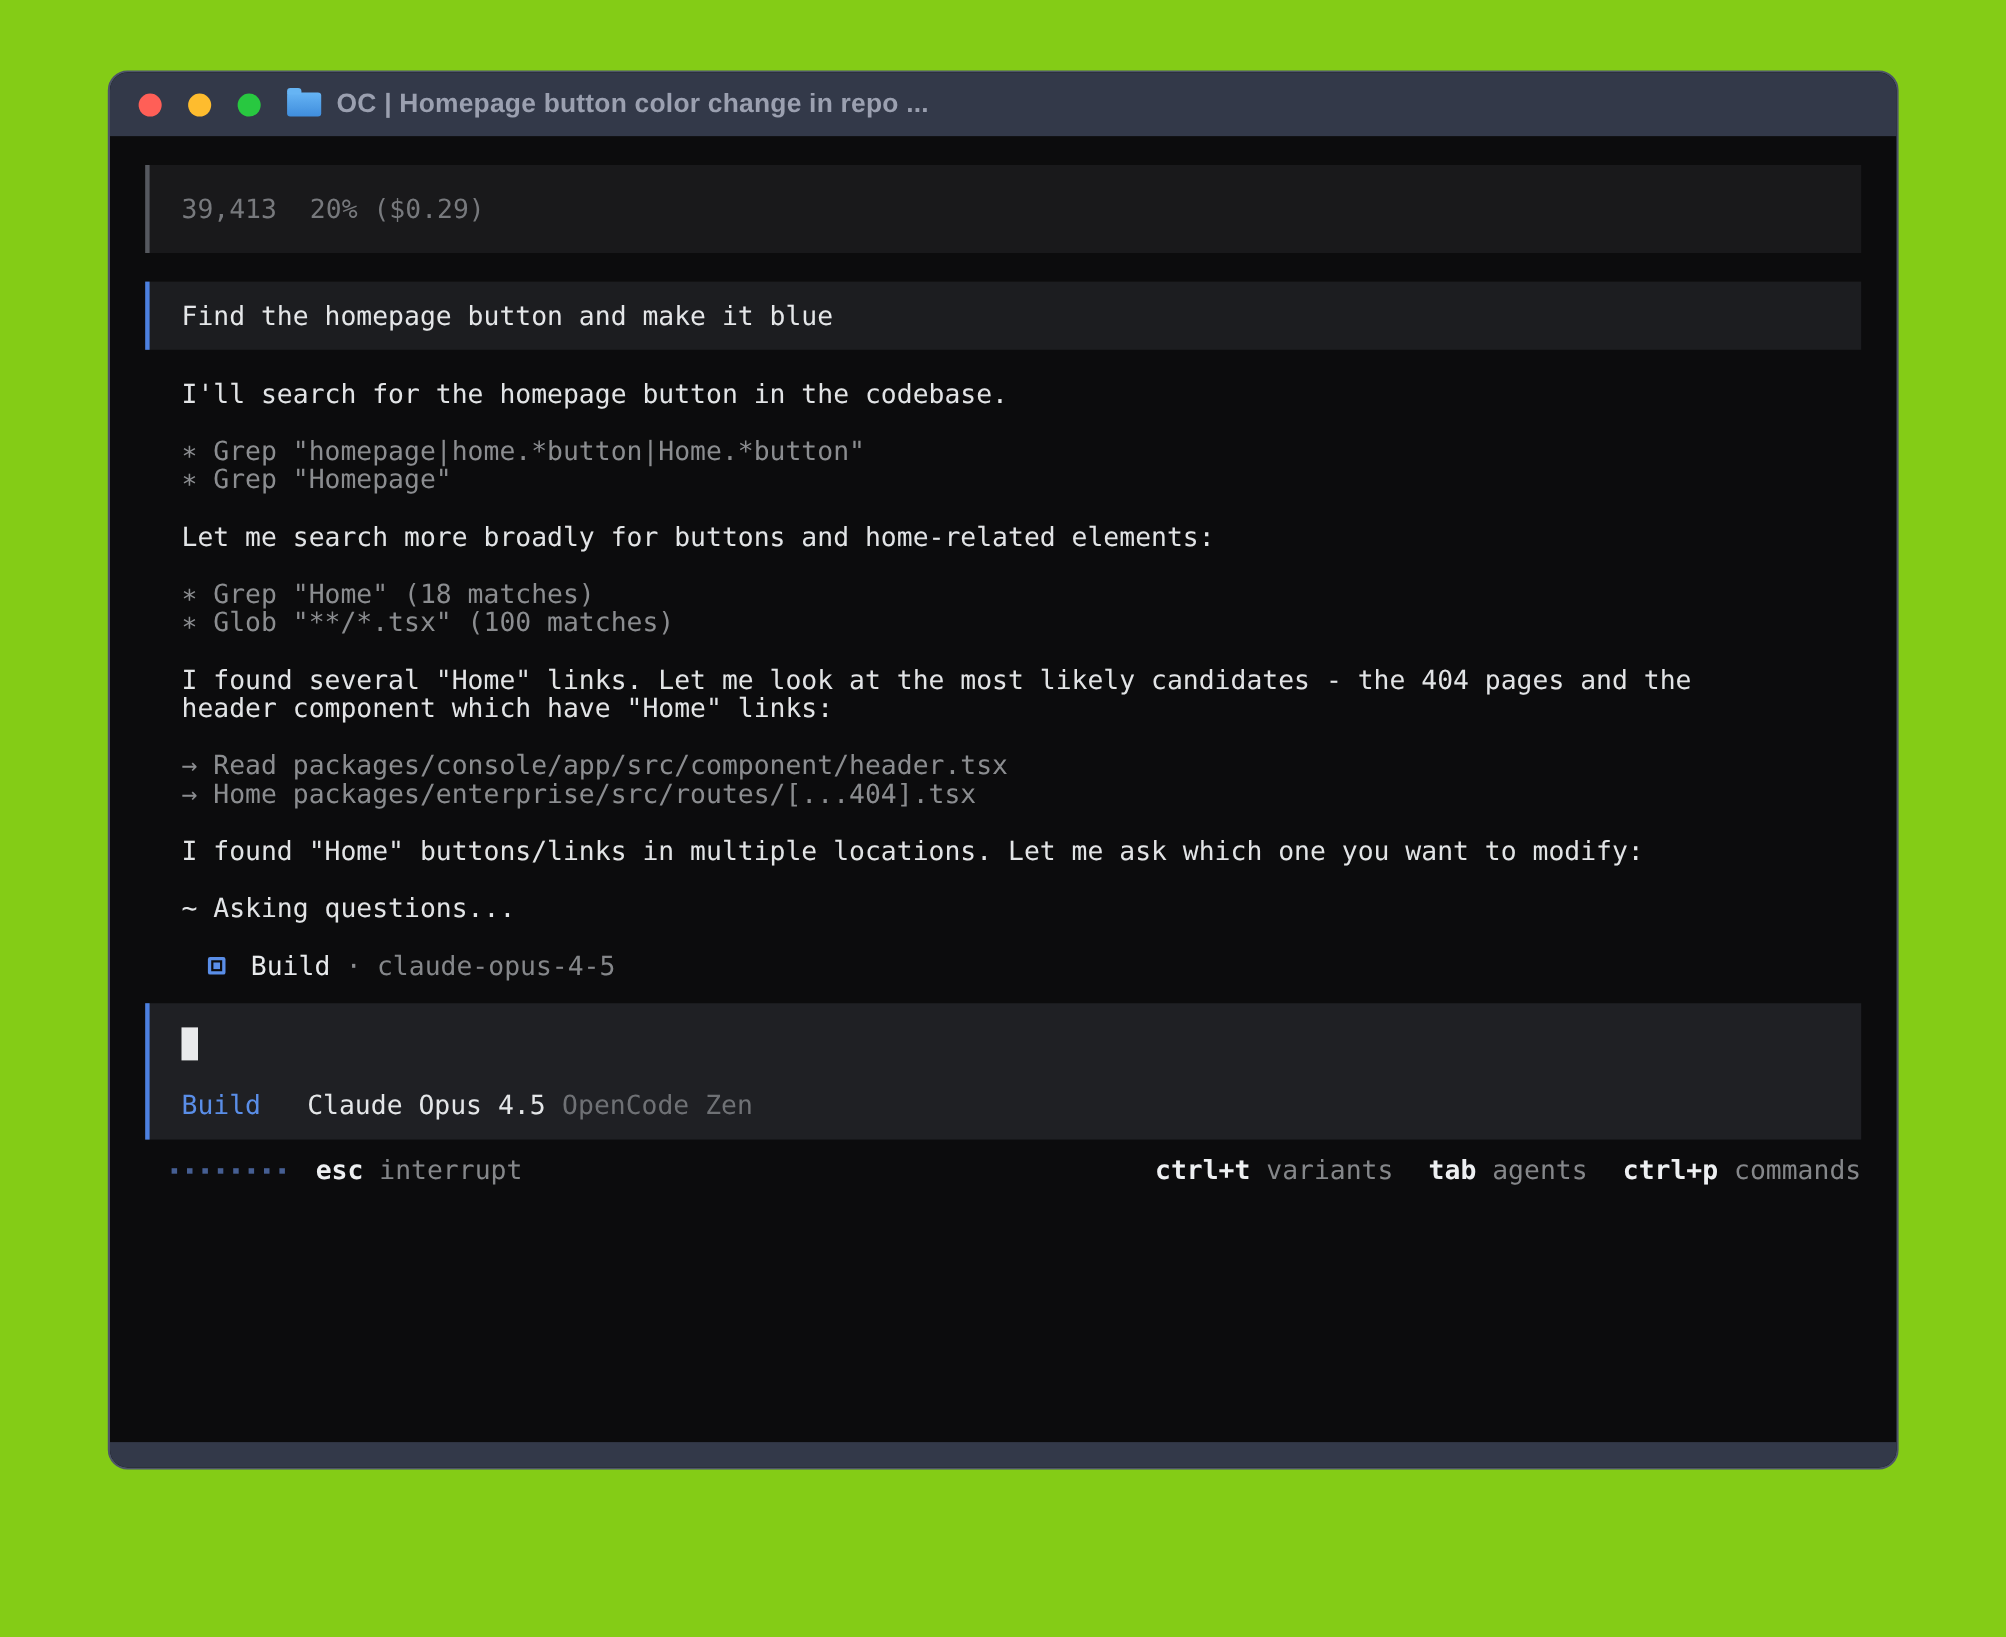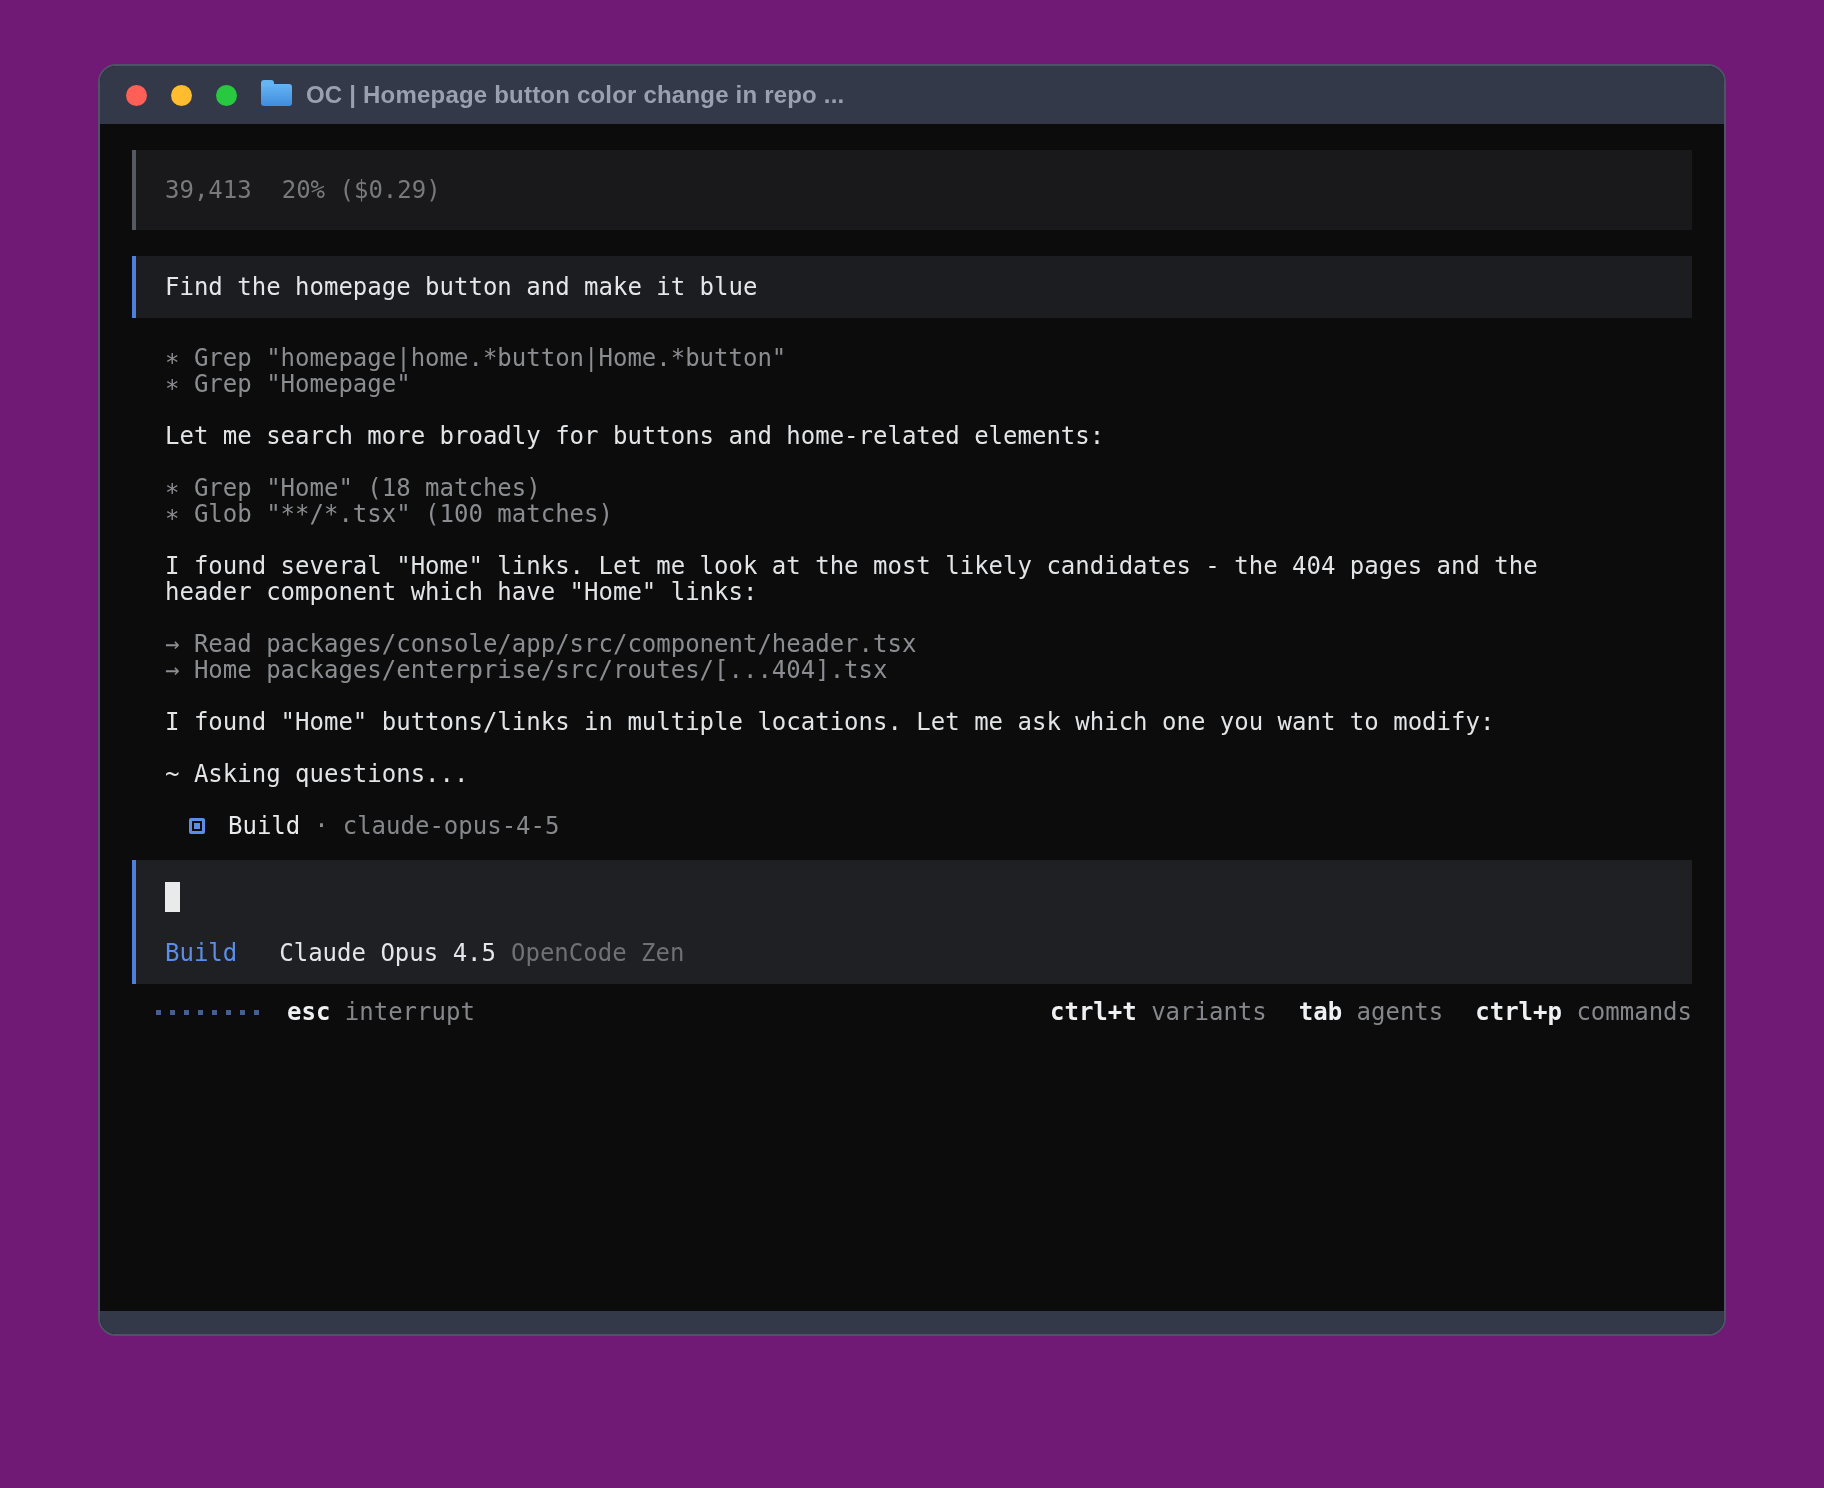--- a/index.html
+++ b/index.html
@@ -1,18 +1,18 @@
 <!DOCTYPE html>
 <html><head>
 <meta charset="utf-8">
 <style>
   * { margin:0; padding:0; box-sizing:border-box; }
   html,body { background:#000; }
   .screen {
-    position:relative; width:1824px; height:1488px; background:#701a75; overflow:hidden;
+    position:relative; width:1824px; height:1488px; background:#84cc16; overflow:hidden;
     font-family:"DejaVu Sans Mono", monospace;
     text-decoration:underline;
   }
   .window {
     position:absolute; left:98px; top:64px; width:1628px; height:1272px;
     border-radius:18px; overflow:hidden; display:flex; flex-direction:column;
     border:2px solid #4d5468; background:#0c0c0d;
   }
   
   .titlebar {
@@ -100,20 +100,23 @@
           <span>39,413</span>
           <span>20% ($0.29)</span>
         </span>
       </div>
 
       <div class="ublock">
         <span>Find the homepage button and make it blue</span>
       </div>
 
       <div class="conversation">
+          <div class="conv-block text">
+            <div class="conv-line">I'll search for the homepage button in the codebase.</div>
+          </div>
           <div class="conv-block tool">
             <div class="conv-line">∗ Grep "homepage|home.*button|Home.*button"</div>
             <div class="conv-line">∗ Grep "Homepage"</div>
           </div>
           <div class="conv-block text">
             <div class="conv-line">Let me search more broadly for buttons and home-related elements:</div>
           </div>
           <div class="conv-block tool">
             <div class="conv-line">∗ Grep "Home" (18 matches)</div>
             <div class="conv-line">∗ Glob "**/*.tsx" (100 matches)</div>

